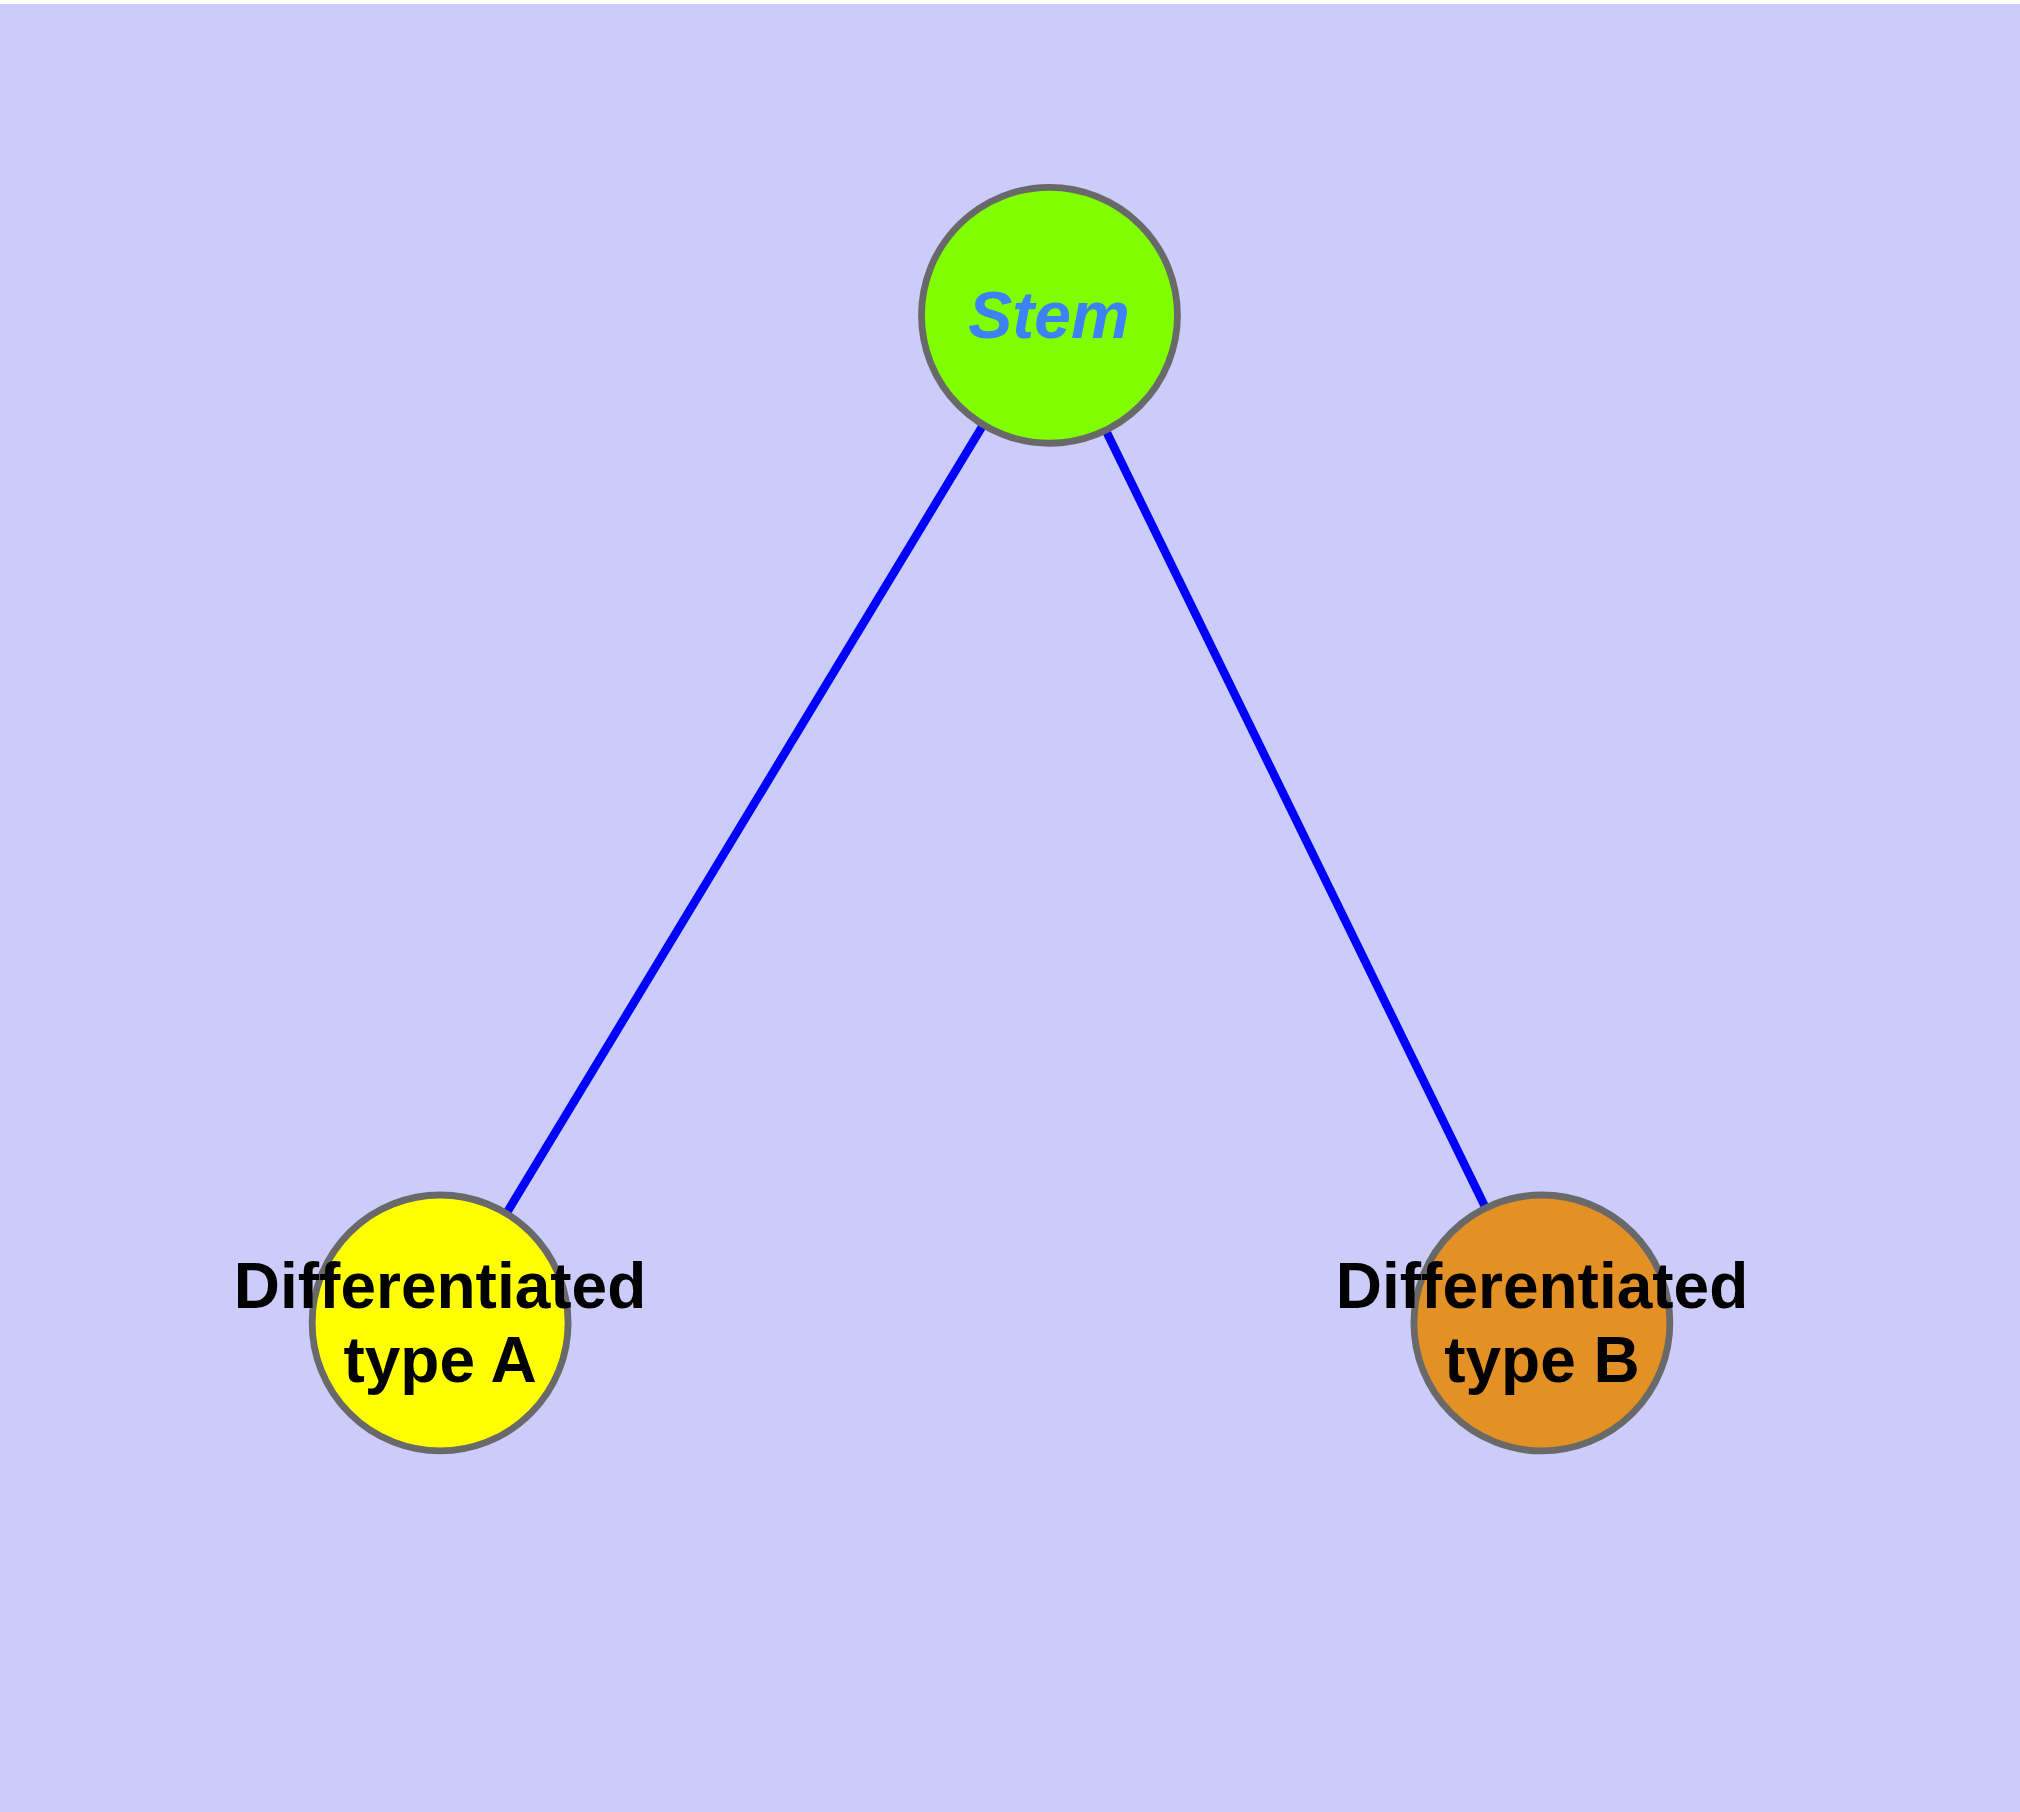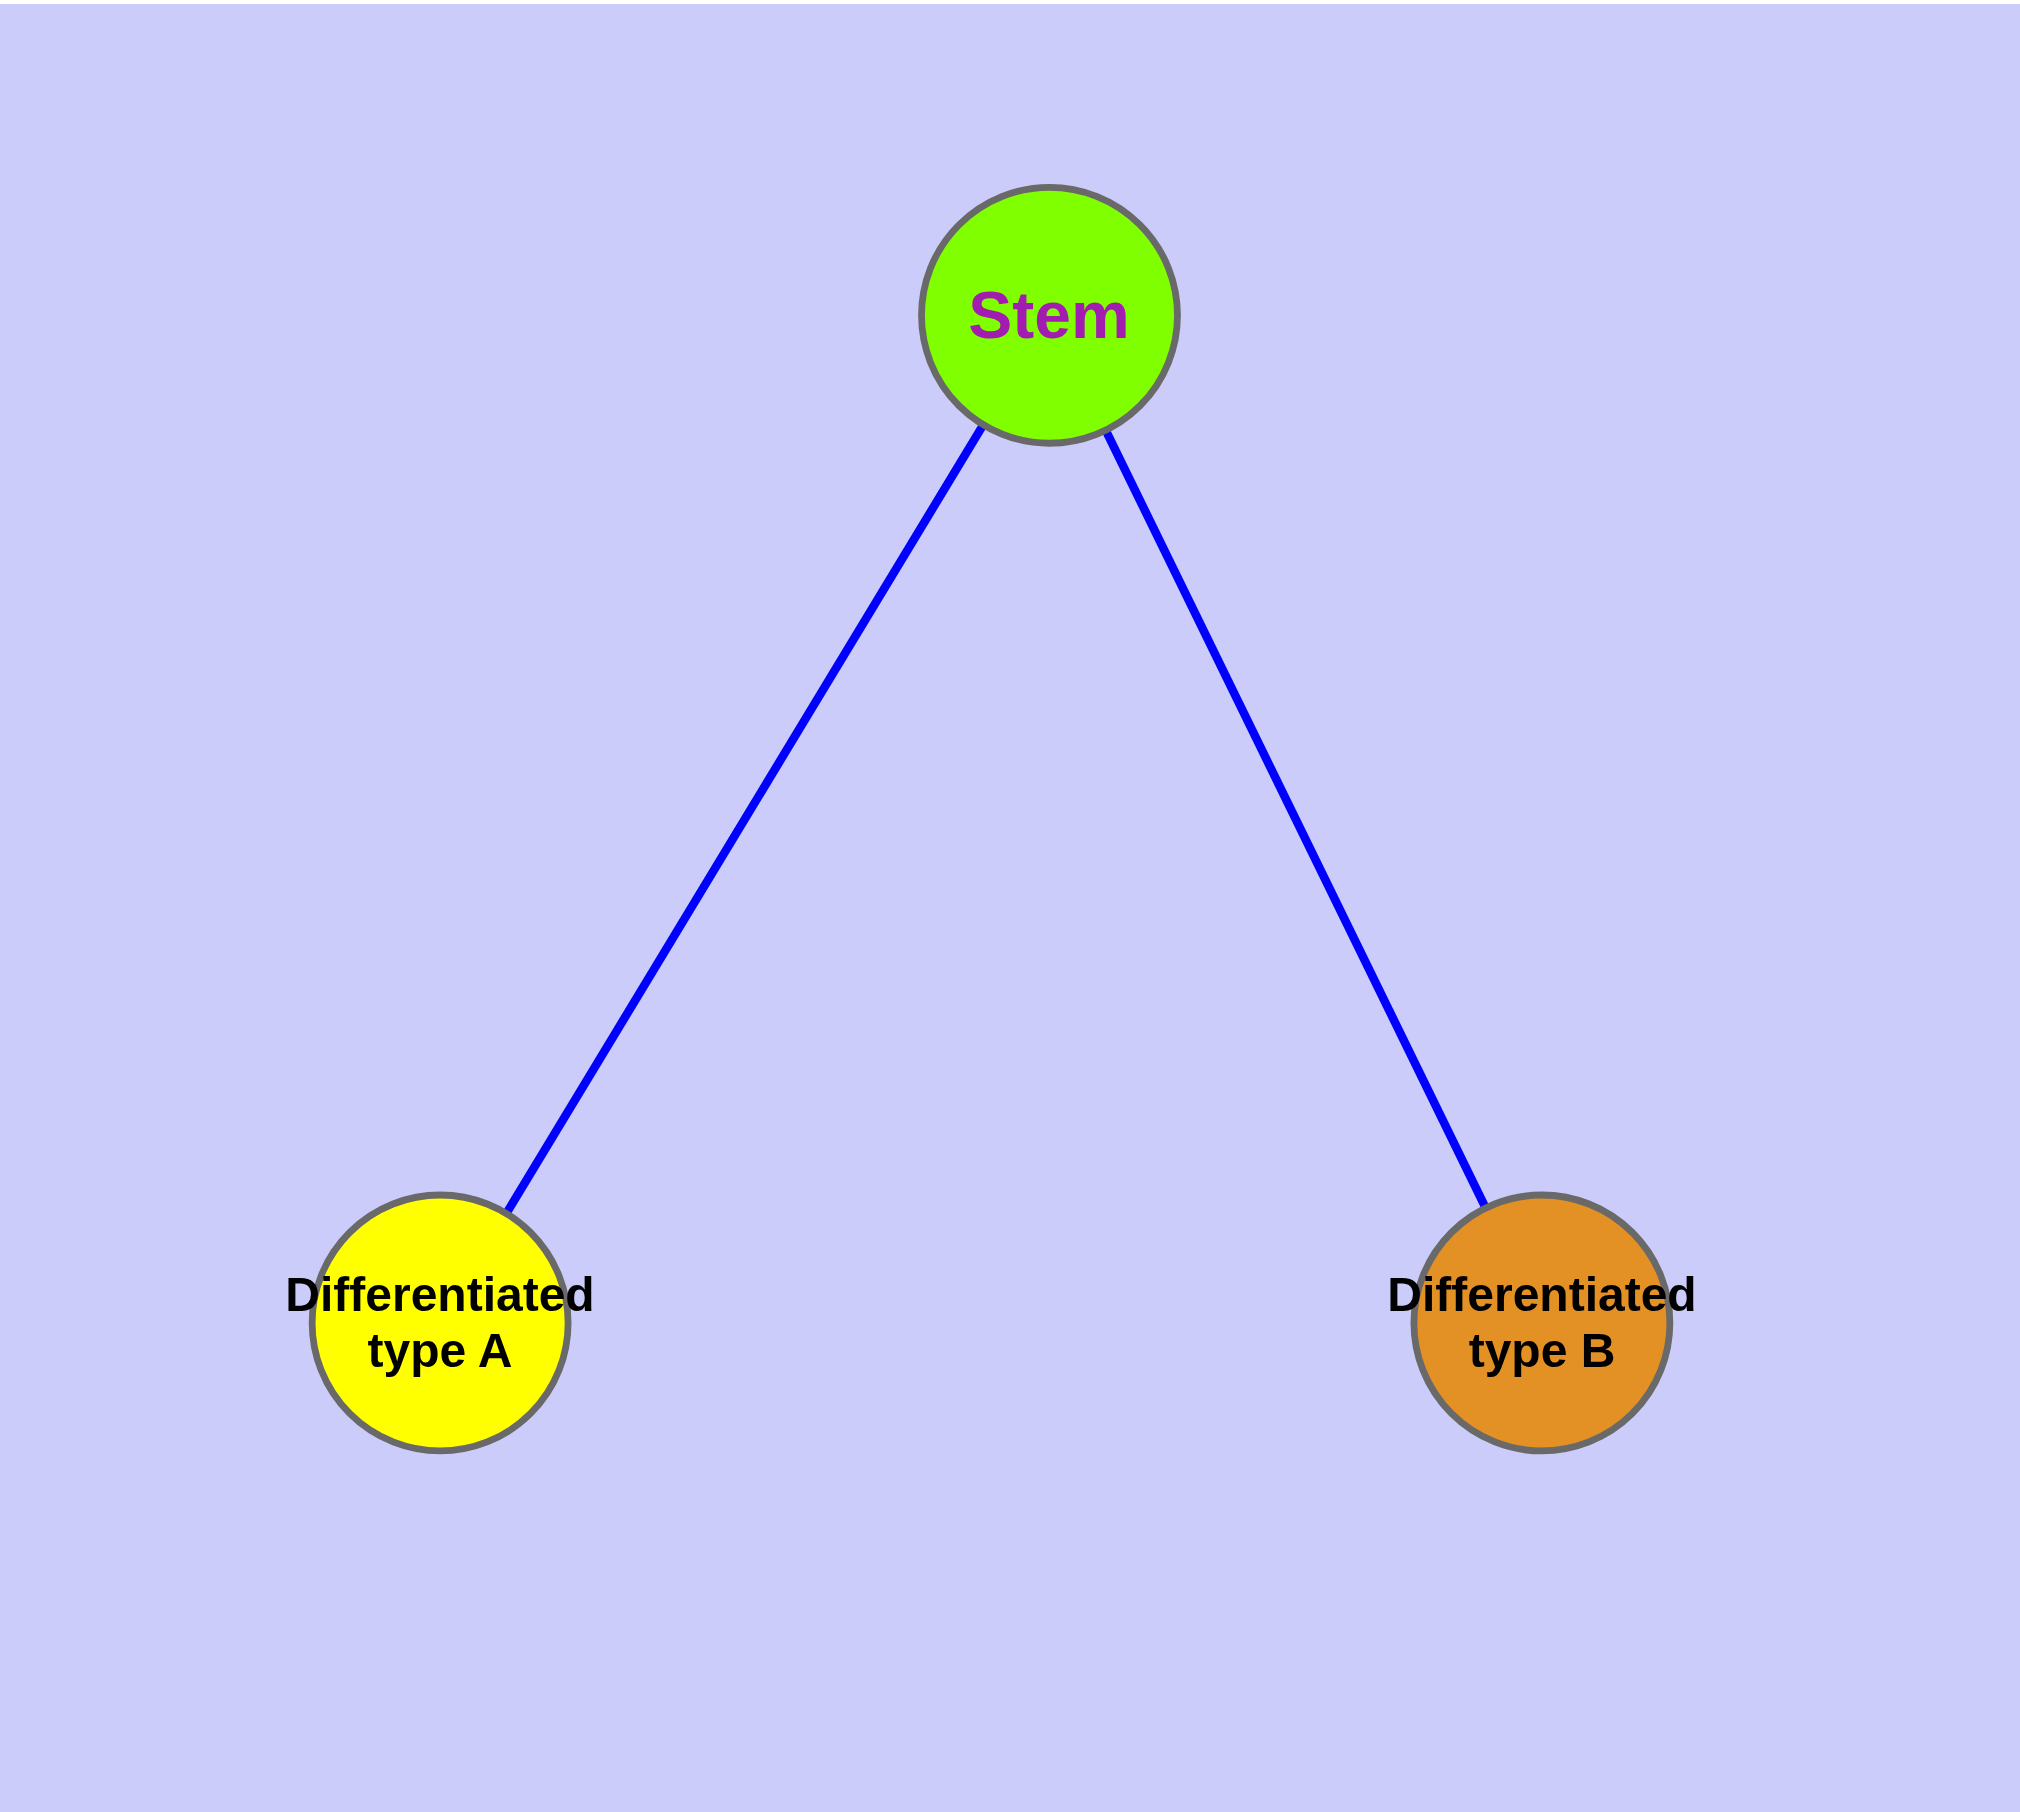--- a/index.html
+++ b/index.html
@@ -41,21 +41,21 @@
     text-align: center;
     line-height: 1.16;
     white-space: pre;
     pointer-events: none;
     transform: translate(-50%, -50%);
   }
   .label-stem {
     font-size: 66px;
   }
   .label-leaf {
-    font-size: 48px;
+    font-size: 64px;
   }
 </style>
 </head>
 <body>
 
 <div id="canvas" style="width: 2021px; height: 1812px; background: rgb(255, 255, 255);">
 
   <div id="plot-area" style="background: rgb(204, 204, 250); width: 2021px; height: 1808px;"></div>
 
   <svg id="graph-svg" viewBox="0 0 2384 2138" xmlns="http://www.w3.org/2000/svg">
@@ -65,20 +65,20 @@
       <line id="edge-1" x1="1302.537988477182" y1="504.0751605841126" x2="1754.462011522818" y2="1428.9248394158874" stroke="#0000ff" stroke-width="10" stroke-linecap="butt"></line>
     </g>
 
     <g>
       <circle id="node-0" cx="1238" cy="372" r="151" fill="#7fff00" stroke="#696969" stroke-width="8"></circle>
       <circle id="node-1" cx="519" cy="1561" r="151" fill="#ffff00" stroke="#696969" stroke-width="8"></circle>
       <circle id="node-2" cx="1819" cy="1561" r="151" fill="#e39024" stroke="#696969" stroke-width="8"></circle>
     </g>
   </svg>
 
-  <div class="node-label label-stem" id="label-0" style="left: 1049px; top: 315px; color: #a21caf;">Stem</div>
+  <div class="node-label label-stem" id="label-0" style="left: 1049px; top: 315px; color: #3b82f6; font-style: italic;">Stem</div>
   <div class="node-label label-leaf" id="label-1" style="left: 440px; top: 1323px; color: rgb(0, 0, 0);">Differentiated
 type A</div>
   <div class="node-label label-leaf" id="label-2" style="left: 1542px; top: 1323px; color: rgb(0, 0, 0);">Differentiated
 type B</div>
 
 </div>
 
 
 </body></html>

